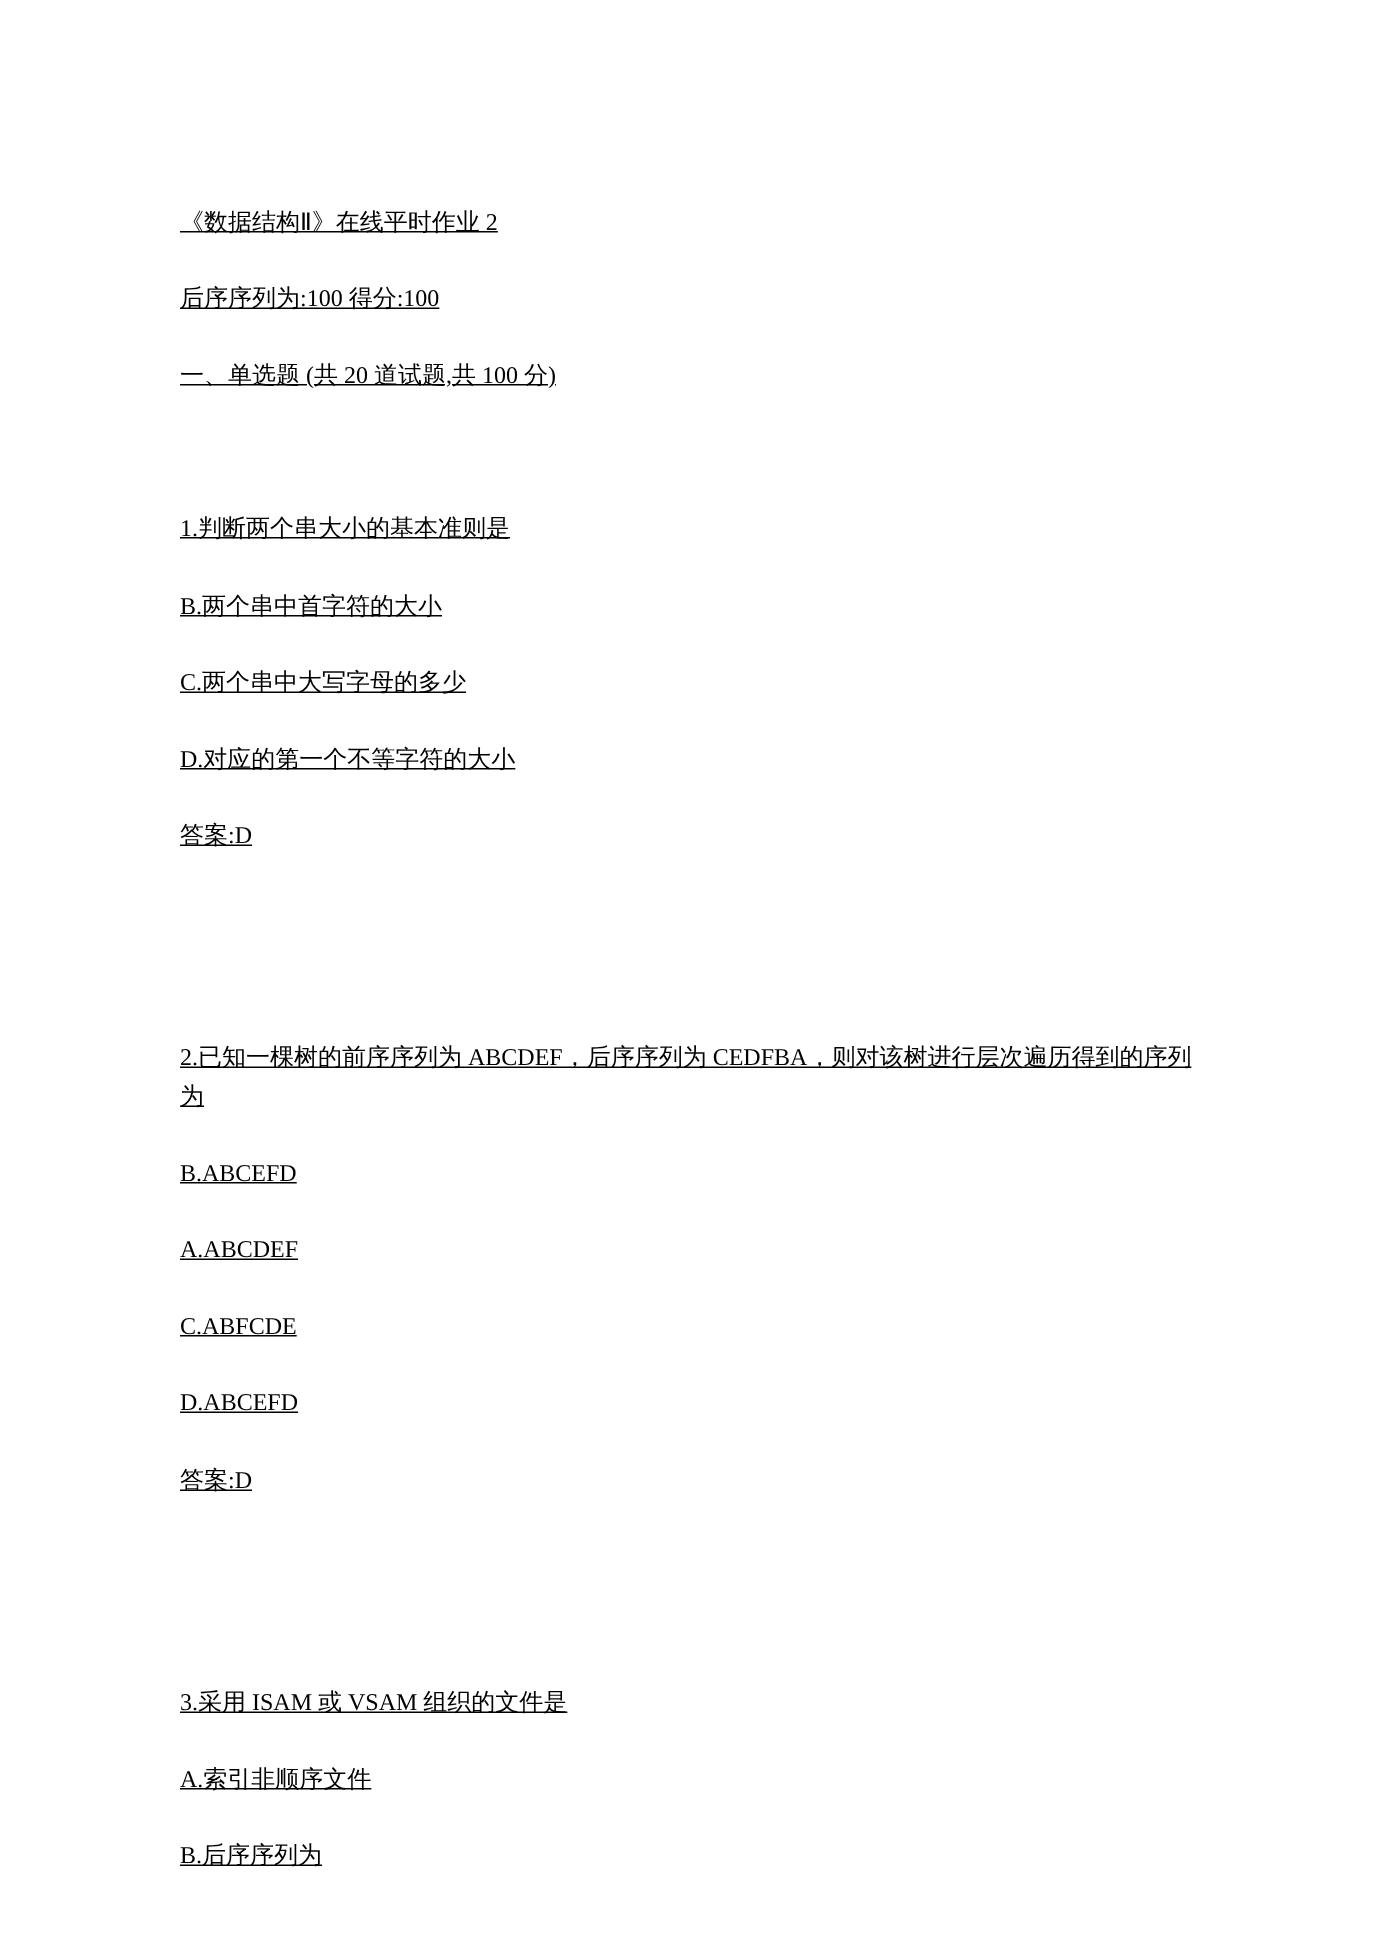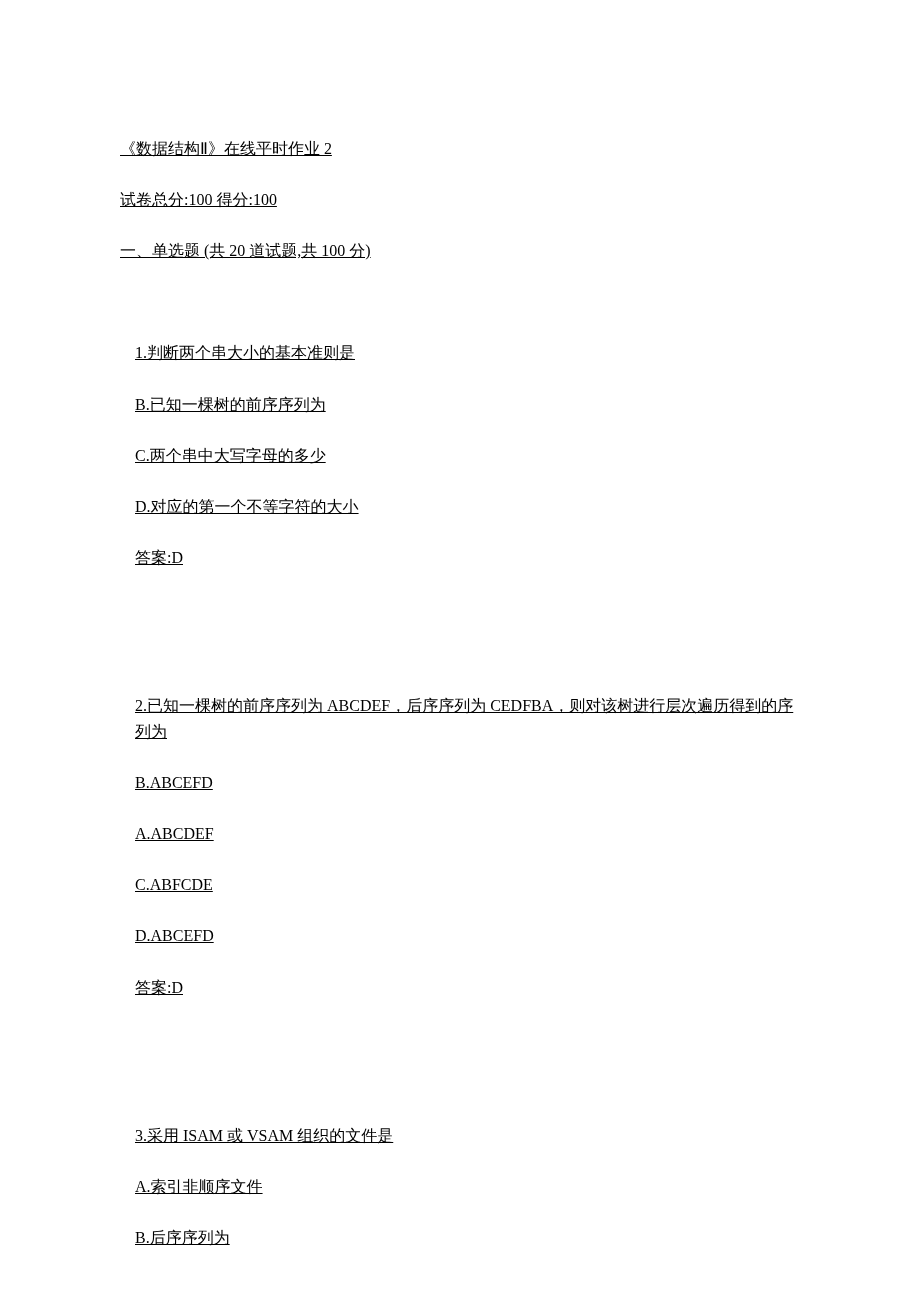--- a/index.html
+++ b/index.html
@@ -19,34 +19,33 @@
     }
     .content {
       white-space: pre-line;
     }
     .line {
       display: block;
       text-decoration: underline;
     }
     .block {
       margin-bottom: 20px;
-      margin-left: 15px;
     }
   </style>
 </head>
 <body>
 
 <div class="content">
   <div class="line">《数据结构Ⅱ》在线平时作业 2</div>
-  <div class="line">试卷总分:100  得分:100</div>
+  <div class="line">后序序列为:100  得分:100</div>
   <div class="line">一、单选题 (共 20 道试题,共 100 分)</div>
 
   <div class="block">
     <div class="line">1.判断两个串大小的基本准则是</div>
-    <div class="line">B.已知一棵树的前序序列为</div>
+    <div class="line">B.两个串中首字符的大小</div>
     <div class="line">C.两个串中大写字母的多少</div>
     <div class="line">D.对应的第一个不等字符的大小</div>
     <div class="line">答案:D</div>
   </div>
 
   <div class="block">
     <div class="line">2.已知一棵树的前序序列为 ABCDEF，后序序列为 CEDFBA，则对该树进行层次遍历得到的序列为</div>
     <div class="line">B.ABCEFD</div>
     <div class="line">A.ABCDEF</div>
     <div class="line">C.ABFCDE</div>

